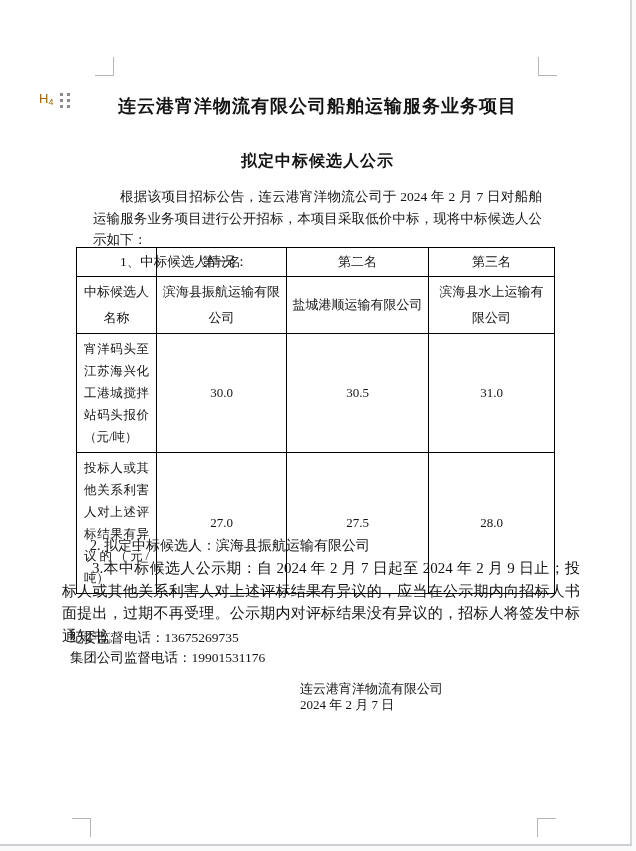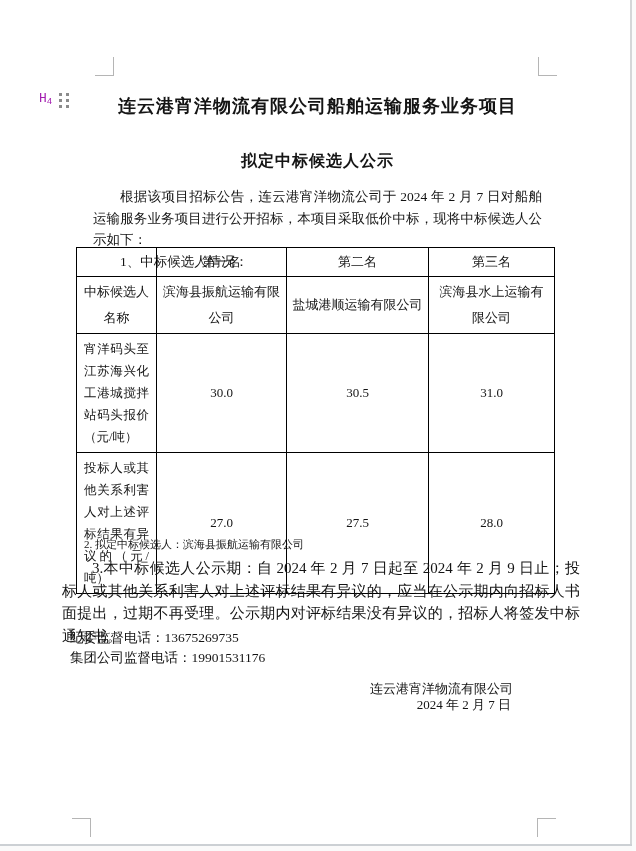--- a/index.html
+++ b/index.html
@@ -16,21 +16,21 @@
 
   
   .crop { position:absolute; width:18px; height:18px; border:0 solid #b5b5b5; }
   .crop.tl { left:95px;  top:57px;  border-right-width:1px; border-bottom-width:1px; }
   .crop.tr { left:538px; top:57px;  border-left-width:1px;  border-bottom-width:1px; }
   .crop.bl { left:72px;  top:818px; border-right-width:1px; border-top-width:1px; }
   .crop.br { left:537px; top:818px; border-left-width:1px;  border-top-width:1px; }
 
   
   .marker { position:absolute; left:39px; top:92px; display:flex; align-items:center; gap:7px;
-            color:#a21caf; font-family:Liberation Mono, monospace; }
+            color:#a16207; font-family:Liberation Sans, sans-serif; }
   .h-label { font-size:13px; line-height:14px; }
   .h-label .sub { font-size:9px; vertical-align:-2px; }
   .handle { display:grid; grid-template-columns:4px 4px; grid-auto-rows:4px; gap:2px 3px; }
   .handle .dot { width:3px; height:3px; background:#8b8b8b; }
 
   .title    { position:absolute; left:93px; top:94px;  width:449px; text-align:center;
               font-size:18px; font-weight:bold; letter-spacing:1px;font-family:Liberation Mono, monospace; }
   .subtitle { position:absolute; left:93px; top:151px; width:449px; text-align:center;
               font-size:16px; font-weight:bold; letter-spacing:1px; }
 
@@ -39,28 +39,28 @@
   .para1 p { margin:0; text-indent:2em; }
 
   .bid-table { position:absolute; left:76px; top:247px; border-collapse:collapse; }
   .bid-table td { border:1px solid #000; font-size:13px; text-align:center;
                   vertical-align:middle; padding:2px 5px; }
   .bid-table td.lbl { font-size:12.5px; line-height:22px; text-align:justify;
                       text-align-last:left; padding:4px 7px; }
   .bid-table td.name { line-height:26px; }
 
   .item2 { position:absolute; left:62px; top:537px; width:518px;
-           font-size:11px; text-indent:2em; }
+           font-size:14px; text-indent:2em; }
   .item3 { position:absolute; left:62px; top:557px; width:518px;
            font-size:15px; line-height:22.6px; text-align:justify; text-indent:2em; }
 
   .phones { position:absolute; left:62px; top:628px; font-size:13.5px; line-height:20px; }
   .phones div { margin:0;padding-left:8px; }
 
-  .sign { position:absolute; left:300px; top:681px; width:213px; text-align:right;
+  .sign { position:absolute; left:300px; top:681px; width:213px; text-align:left;
           font-size:13px; line-height:15.5px; }
   .sign .date { padding-right:2px; }
 </style>
 </head>
 <body>
 
 <div class="page">
 
   <div class="crop tl"></div>
   <div class="crop tr"></div>

